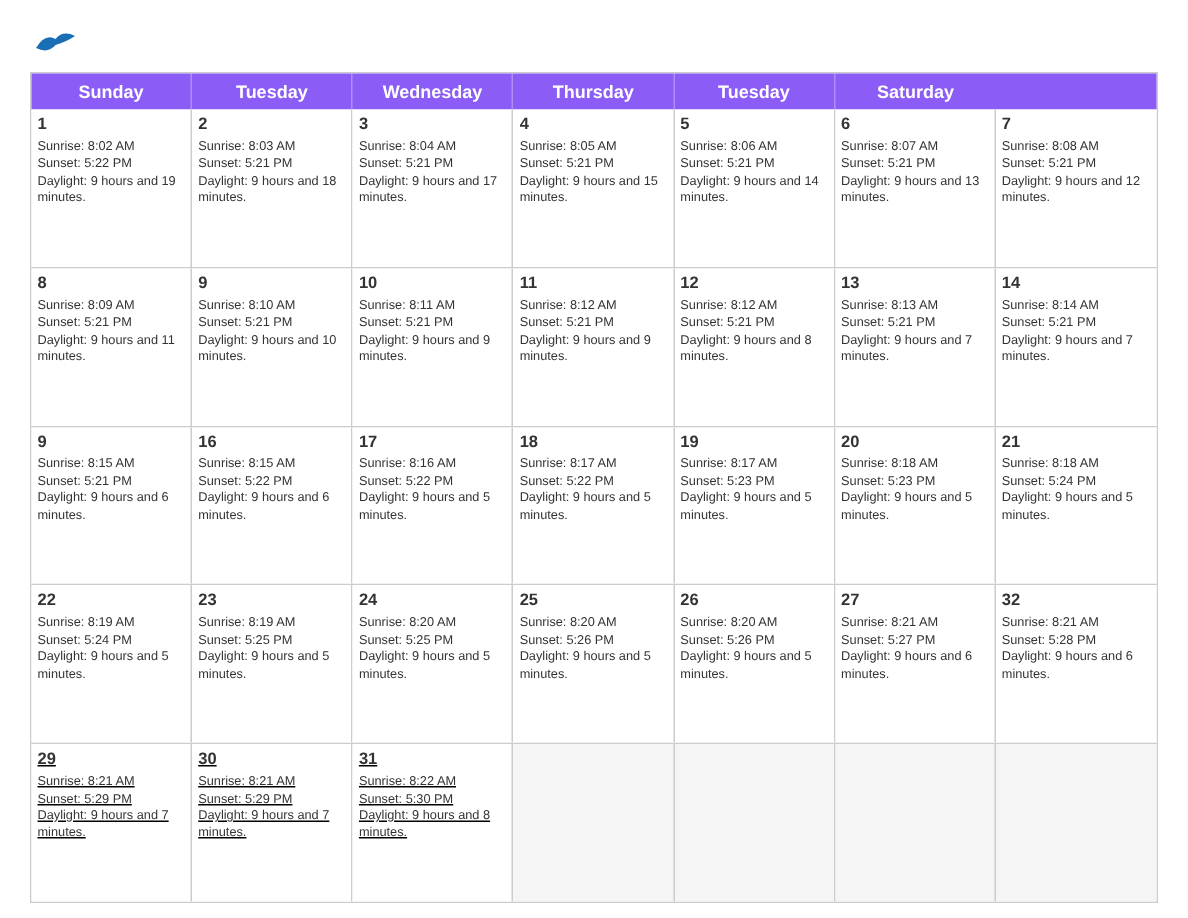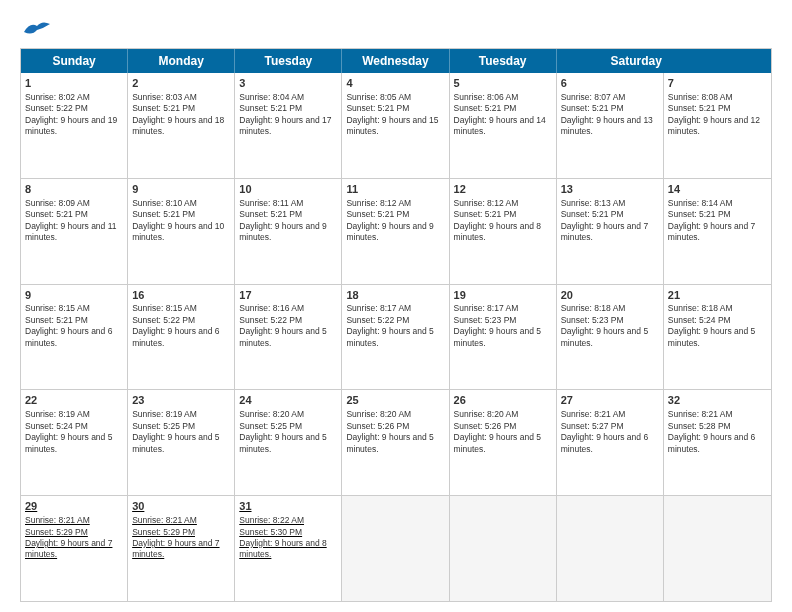--- a/index.html
+++ b/index.html
@@ -43,31 +43,31 @@
     }
     .calendar {
       flex: 1;
       display: flex;
       flex-direction: column;
       border: 1px solid #ccc;
     }
     .cal-header-row {
       display: grid;
       grid-template-columns: repeat(7, 1fr);
-      background: #0369a1;
+      background: #8b5cf6;
     }
     .cal-header-cell {
       color: #fff;
       font-size: 12px;
       font-weight: bold;
       text-align: center;
       padding: 5px 2px;
       border-right: 1px solid rgba(255,255,255,0.3);
     }
-    .cal-header-cell:last-child { border-right: none; text-align: right; }
+    .cal-header-cell:last-child { border-right: none; }
     .cal-body {
       flex: 1;
       display: flex;
       flex-direction: column;
     }
     .cal-row {
       display: grid;
       grid-template-columns: repeat(7, 1fr);
       flex: 1;
       border-bottom: 1px solid #ccc;
@@ -107,23 +107,23 @@
     </div>
     <div class="title-block">
       <div class="month-title"></div>
       <div class="location"></div>
     </div>
   </div>
 
   <div class="calendar">
     <div class="cal-header-row">
     <div class="cal-header-cell">Sunday</div>
-        <div class="cal-header-cell">Monday</div>
         <div class="cal-header-cell">Tuesday</div>
         <div class="cal-header-cell">Wednesday</div>
+        <div class="cal-header-cell">Thursday</div>
         <div class="cal-header-cell">Tuesday</div>
         <div class="cal-header-cell">Saturday</div>
       </div>
     <div class="cal-body">
     <div class="cal-row">
           <div class="cal-cell"><span class="day-num">1</span>Sunrise: 8:02 AM<br>Sunset: 5:22 PM<br>Daylight: 9 hours and 19 minutes.</div>
           <div class="cal-cell"><span class="day-num">2</span>Sunrise: 8:03 AM<br>Sunset: 5:21 PM<br>Daylight: 9 hours and 18 minutes.</div>
           <div class="cal-cell"><span class="day-num">3</span>Sunrise: 8:04 AM<br>Sunset: 5:21 PM<br>Daylight: 9 hours and 17 minutes.</div>
           <div class="cal-cell"><span class="day-num">4</span>Sunrise: 8:05 AM<br>Sunset: 5:21 PM<br>Daylight: 9 hours and 15 minutes.</div>
           <div class="cal-cell"><span class="day-num">5</span>Sunrise: 8:06 AM<br>Sunset: 5:21 PM<br>Daylight: 9 hours and 14 minutes.</div>

